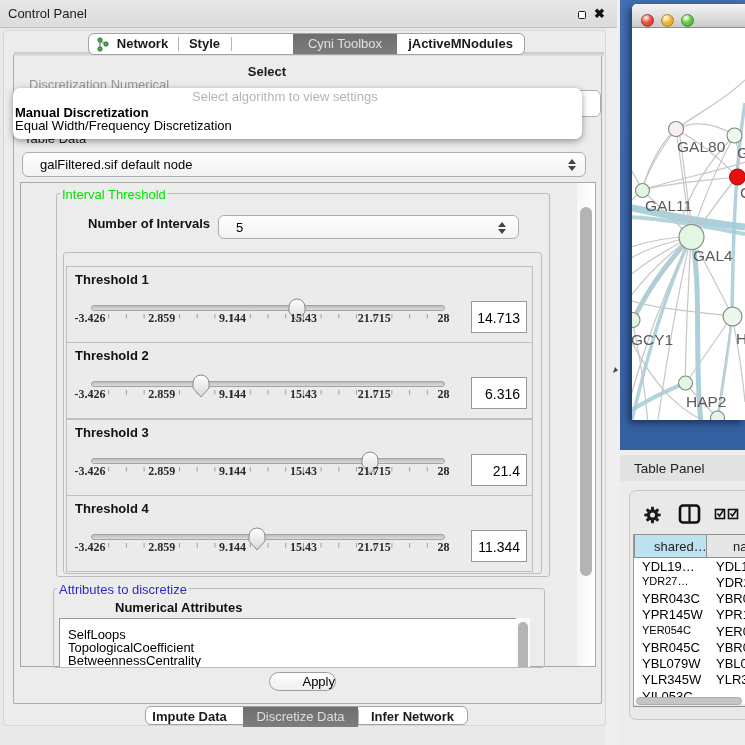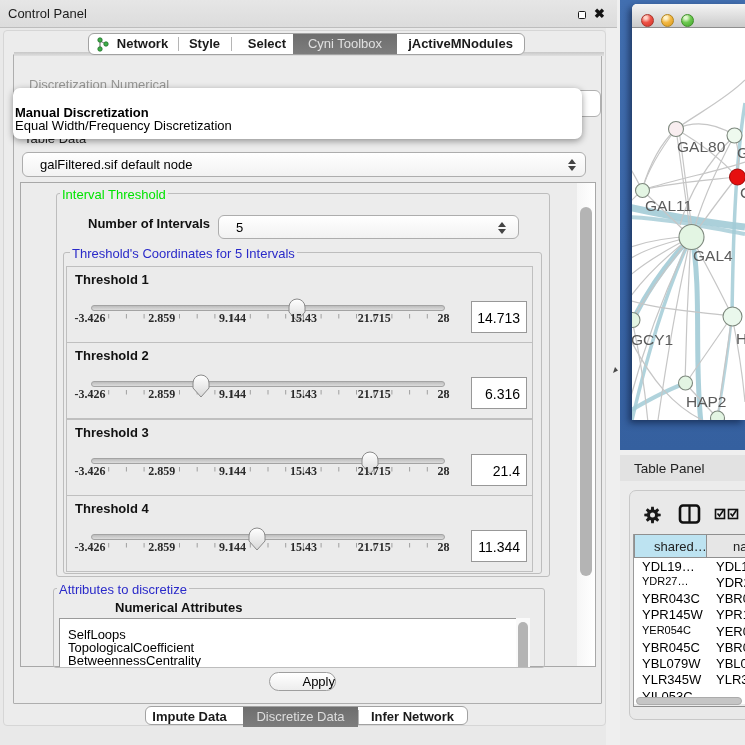--- a/index.html
+++ b/index.html
@@ -79,21 +79,21 @@
         <line x1="3" y1="4" x2="9" y2="7" stroke="#777" stroke-width="1"></line>
         <circle cx="3" cy="3" r="2.2" fill="#3fae49" stroke="#20702a" stroke-width="0.8"></circle>
         <circle cx="9" cy="7" r="2.2" fill="#3fae49" stroke="#20702a" stroke-width="0.8"></circle>
         <circle cx="3" cy="12" r="2.2" fill="#3fae49" stroke="#20702a" stroke-width="0.8"></circle>
       </svg>
       <span style="margin-left:18px;">Network</span>
     </div>
     <div class="tabsep" style="left:89px;"></div>
     <div class="tabseg" style="left:89px;width:53px;">Style</div>
     <div class="tabsep" style="left:142px;"></div>
-    <div class="tabseg" style="left:142px;width:72px;">Select</div>
+    <div class="tabseg" style="left:142px;width:72px;margin-top:28px;">Select</div>
     <div class="tabseg" id="segCyni" style="left:204px;width:104px;">Cyni Toolbox</div>
     <div class="tabseg" style="left:308px;width:127px;">jActiveMNodules</div>
   </div>
 
   <div class="abs" style="left:29px;top:77px;font-size:13px;color:#969694;">Discretization Numerical</div>
   <div class="abs" style="left:555px;top:90px;width:46px;height:27px;background:#fff;border:1px solid #b0b0b0;border-radius:6px;box-sizing:border-box;"></div>
 
   <div class="abs" style="left:24px;top:131px;font-size:13px;color:#222;">Table Data</div>
   <div class="combo" style="left:22px;top:152px;width:564px;height:25px;">
     <span class="ctext">galFiltered.sif default node</span>
@@ -113,21 +113,20 @@
   <div class="abs" style="left:88px;top:216px;font-size:13px;font-weight:bold;color:#111;">Number of Intervals</div>
   <div class="combo" style="left:218px;top:215px;width:301px;height:24px;">
     <span class="ctext">5</span>
     <span class="arrows" style="right:11px;top:6px;">
         <i class="up"></i>
         <i class="dn"></i>
       </span>
   </div>
 
   <div class="gbox" style="left:63px;top:252px;width:477px;height:320px;"></div>
-  <div class="gboxlabel" style="left:70px;top:246px;color:#2a2ac9;">Threshold's Coordinates for 5 Intervals</div>
 
   <div id="thholder">
       <div class="thpanel" style="top:266px;">
         <div class="thlabel">Threshold 1</div>
         <div class="groove"></div>
         <svg style="position:absolute;left:0;top:0;" width="467" height="77" viewBox="0 0 467 77">
           <line x1="24" y1="47" x2="24" y2="54" stroke="#8f8f8f" stroke-width="1"></line>
           <line x1="41.7" y1="47" x2="41.7" y2="51.5" stroke="#9f9f9f" stroke-width="1"></line>
           <line x1="59.4" y1="47" x2="59.4" y2="51.5" stroke="#9f9f9f" stroke-width="1"></line>
           <line x1="77.1" y1="47" x2="77.1" y2="51.5" stroke="#9f9f9f" stroke-width="1"></line>
@@ -284,20 +283,21 @@
 
   <div class="abs" id="applyBtn">Apply</div>
   <div class="abs" id="bseg">
     <div class="tabseg" style="left:0;width:87px;">Impute Data</div>
     <div class="tabseg" id="segDisc" style="left:97px;width:115px;background:linear-gradient(#6e6e6e,#7d7d7d);color:#dedede;font-weight:normal;">Discretize Data</div>
     <div class="tabsep" style="left:212px;"></div>
     <div class="tabseg" style="left:212px;width:109px;">Infer Network</div>
   </div>
 
   <div class="abs" id="popup">
+    <div style="position:absolute;left:179px;top:1px;font-size:13px;color:#b4b4b4;">Select algorithm to view settings</div>
     <div style="position:absolute;left:2px;top:17px;font-size:13px;font-weight:bold;color:#000;">Manual Discretization</div>
     <div style="position:absolute;left:2px;top:30px;font-size:13px;color:#000;">Equal Width/Frequency Discretization</div>
   </div>
 
   <svg class="abs" style="left:612px;top:366px;" width="7" height="8" viewBox="0 0 7 8">
       <path d="M1,7 L3,1 L6,4.5 Z" fill="#4a4a4a"></path>
     </svg>
 
   <div class="abs" id="blueDesk"></div>
   <div class="abs" id="macwin">

